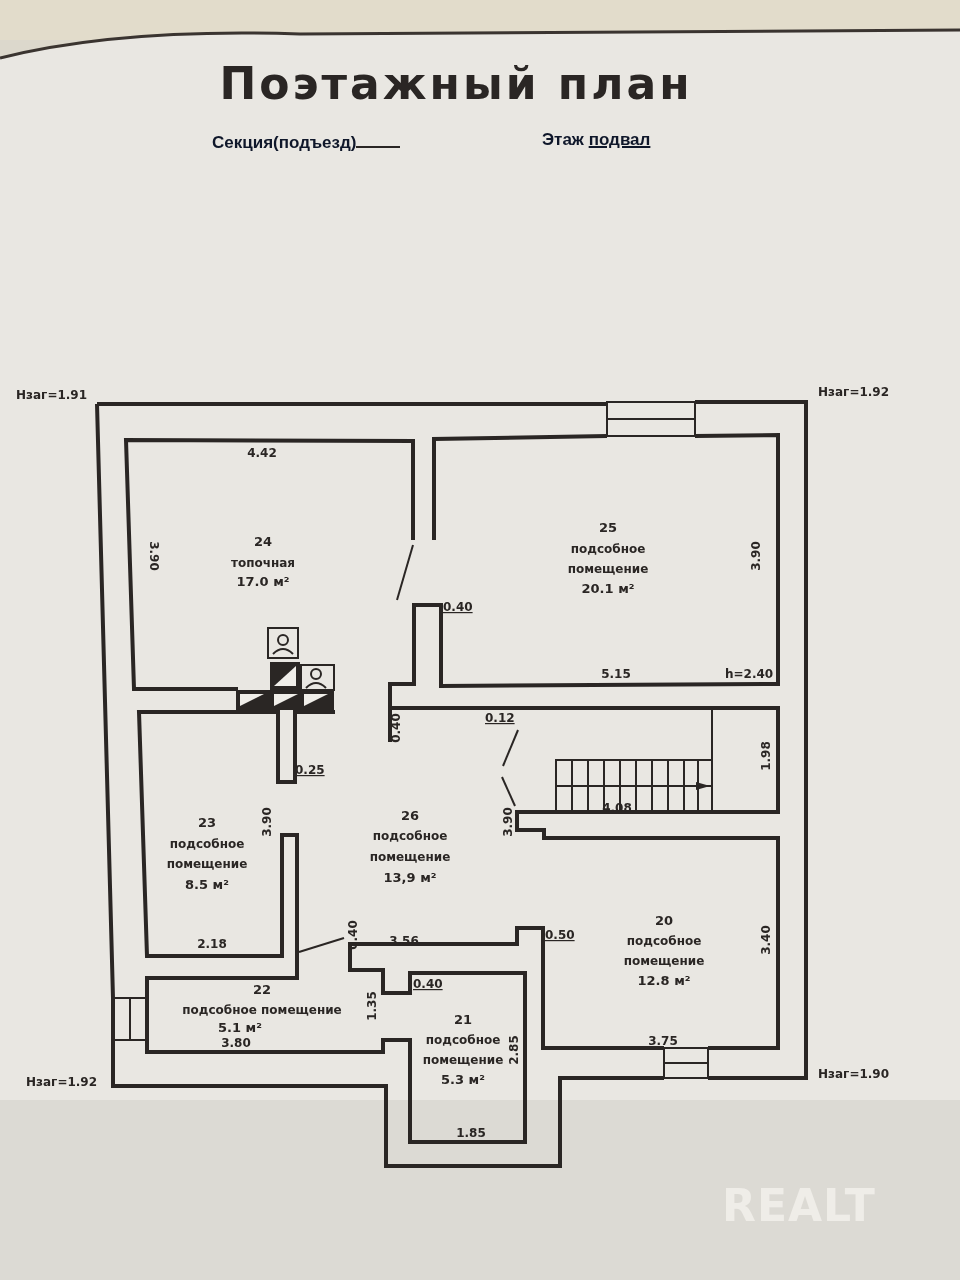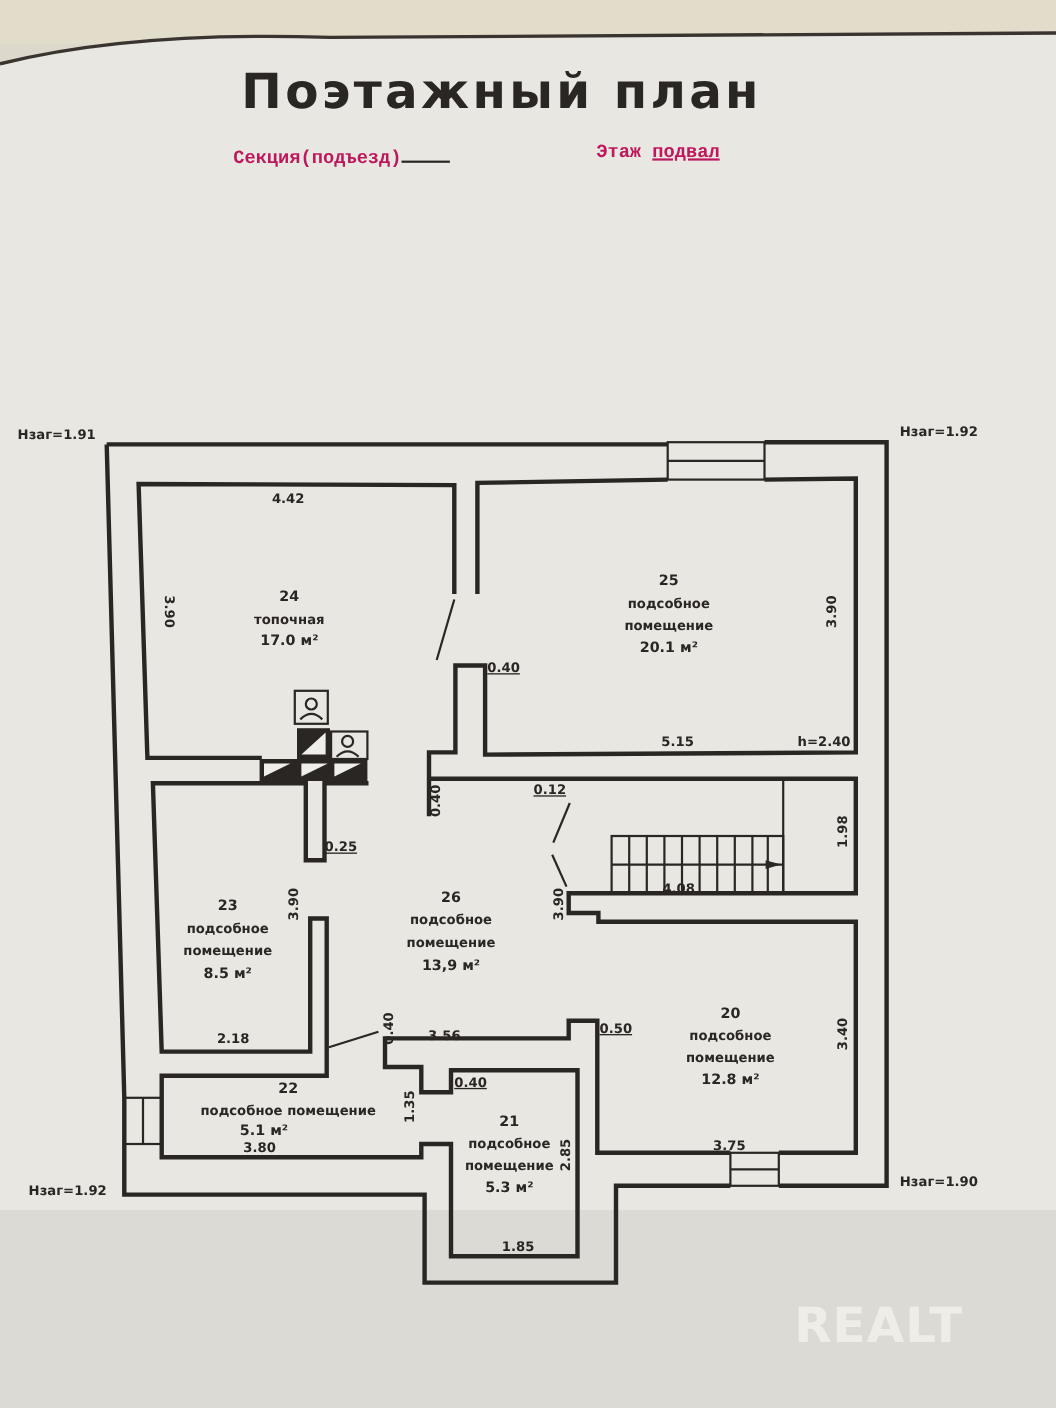--- a/index.html
+++ b/index.html
@@ -10,22 +10,22 @@
   }
   #paper-bg {
     position: absolute; left: 0; top: 0; width: 960px; height: 1280px;
   }
   .title {
     position: absolute; left: 0; width: 960px; top: 58px; text-align: center;
     font-family: "DejaVu Sans", sans-serif; font-size: 44px; font-weight: bold;
     color: #2a2624; letter-spacing: 3px; transform: translateX(-24px);
   }
   .subtitle {
-    position: absolute; top: 130px; font-family: Liberation Mono, monospace;
-    font-size: 17px; font-weight: bold; color: #be185d;
+    position: absolute; top: 130px; font-family: Liberation Sans, sans-serif;
+    font-size: 17px; font-weight: bold; color: #0f172a;
   }
   .subtitle .blank {
     display: inline-block; min-width: 44px; border-bottom: 2px solid #2a2624; height: 16px; vertical-align: baseline;
   }
   .subtitle .val { text-decoration: underline; text-decoration-thickness: 2px; }
   #plan { position: absolute; left: 0; top: 0; width: 960px; height: 1280px; }
   .lbl { font-family: "DejaVu Sans", sans-serif; fill: #2a2624; }
   .room-num { font-size: 13px; font-weight: bold; }
   .room-name { font-size: 12px; font-weight: bold; }
   .dim { font-size: 12px; font-weight: bold; }

